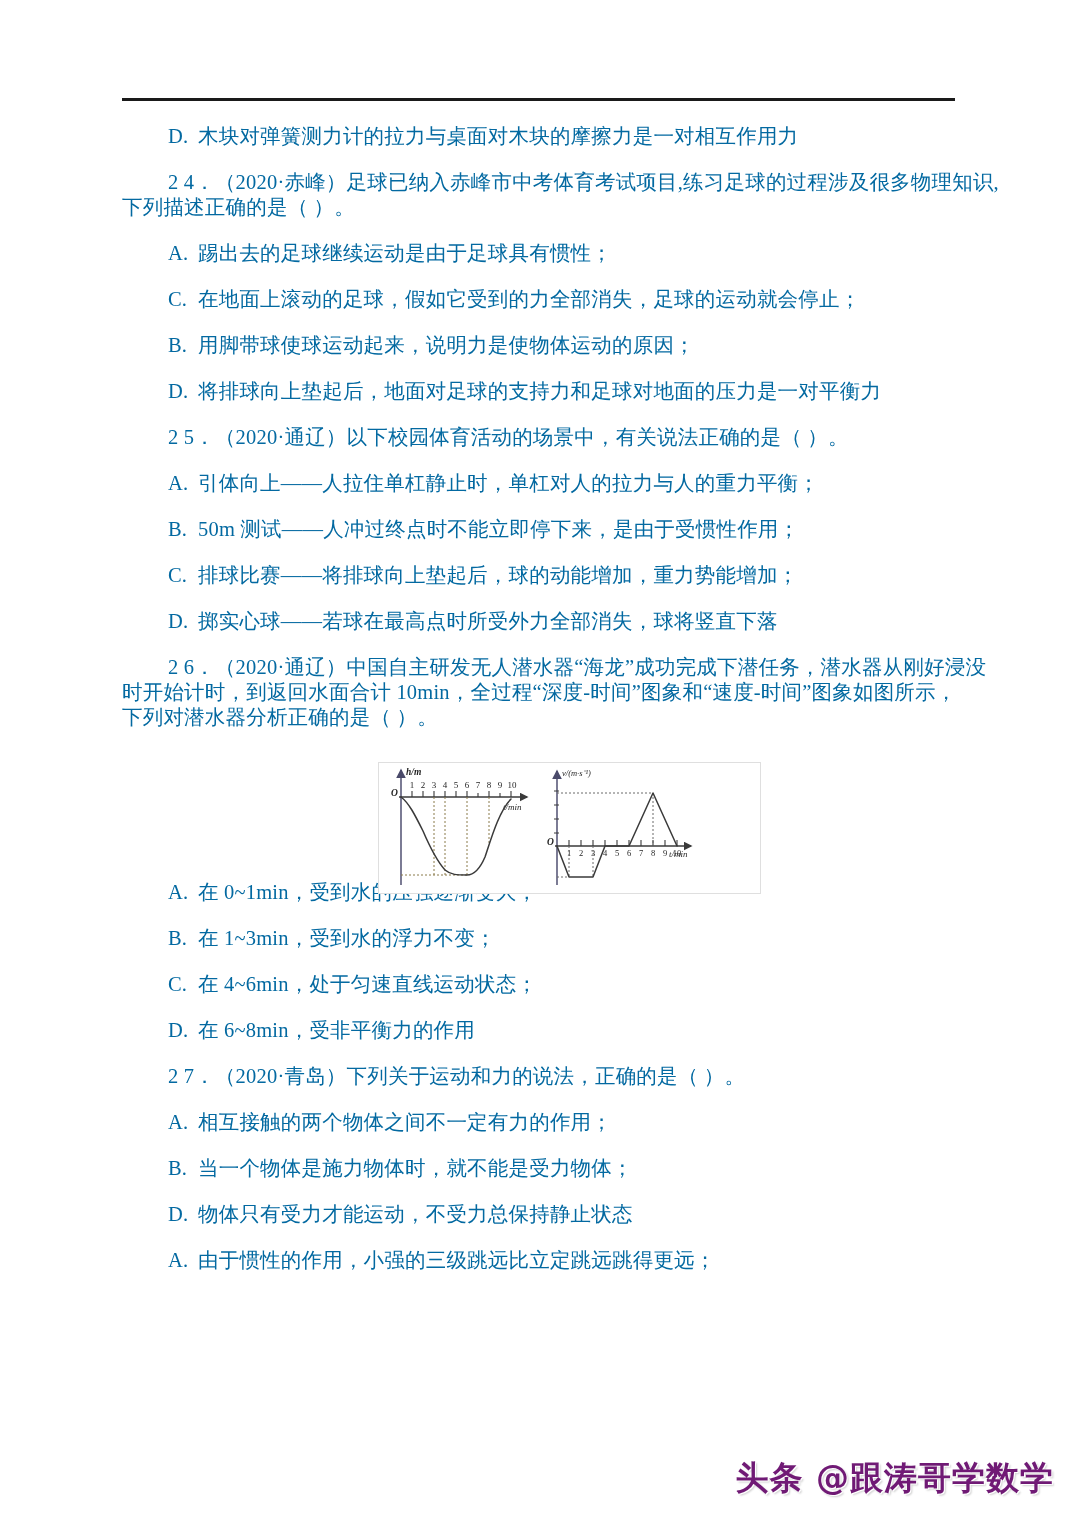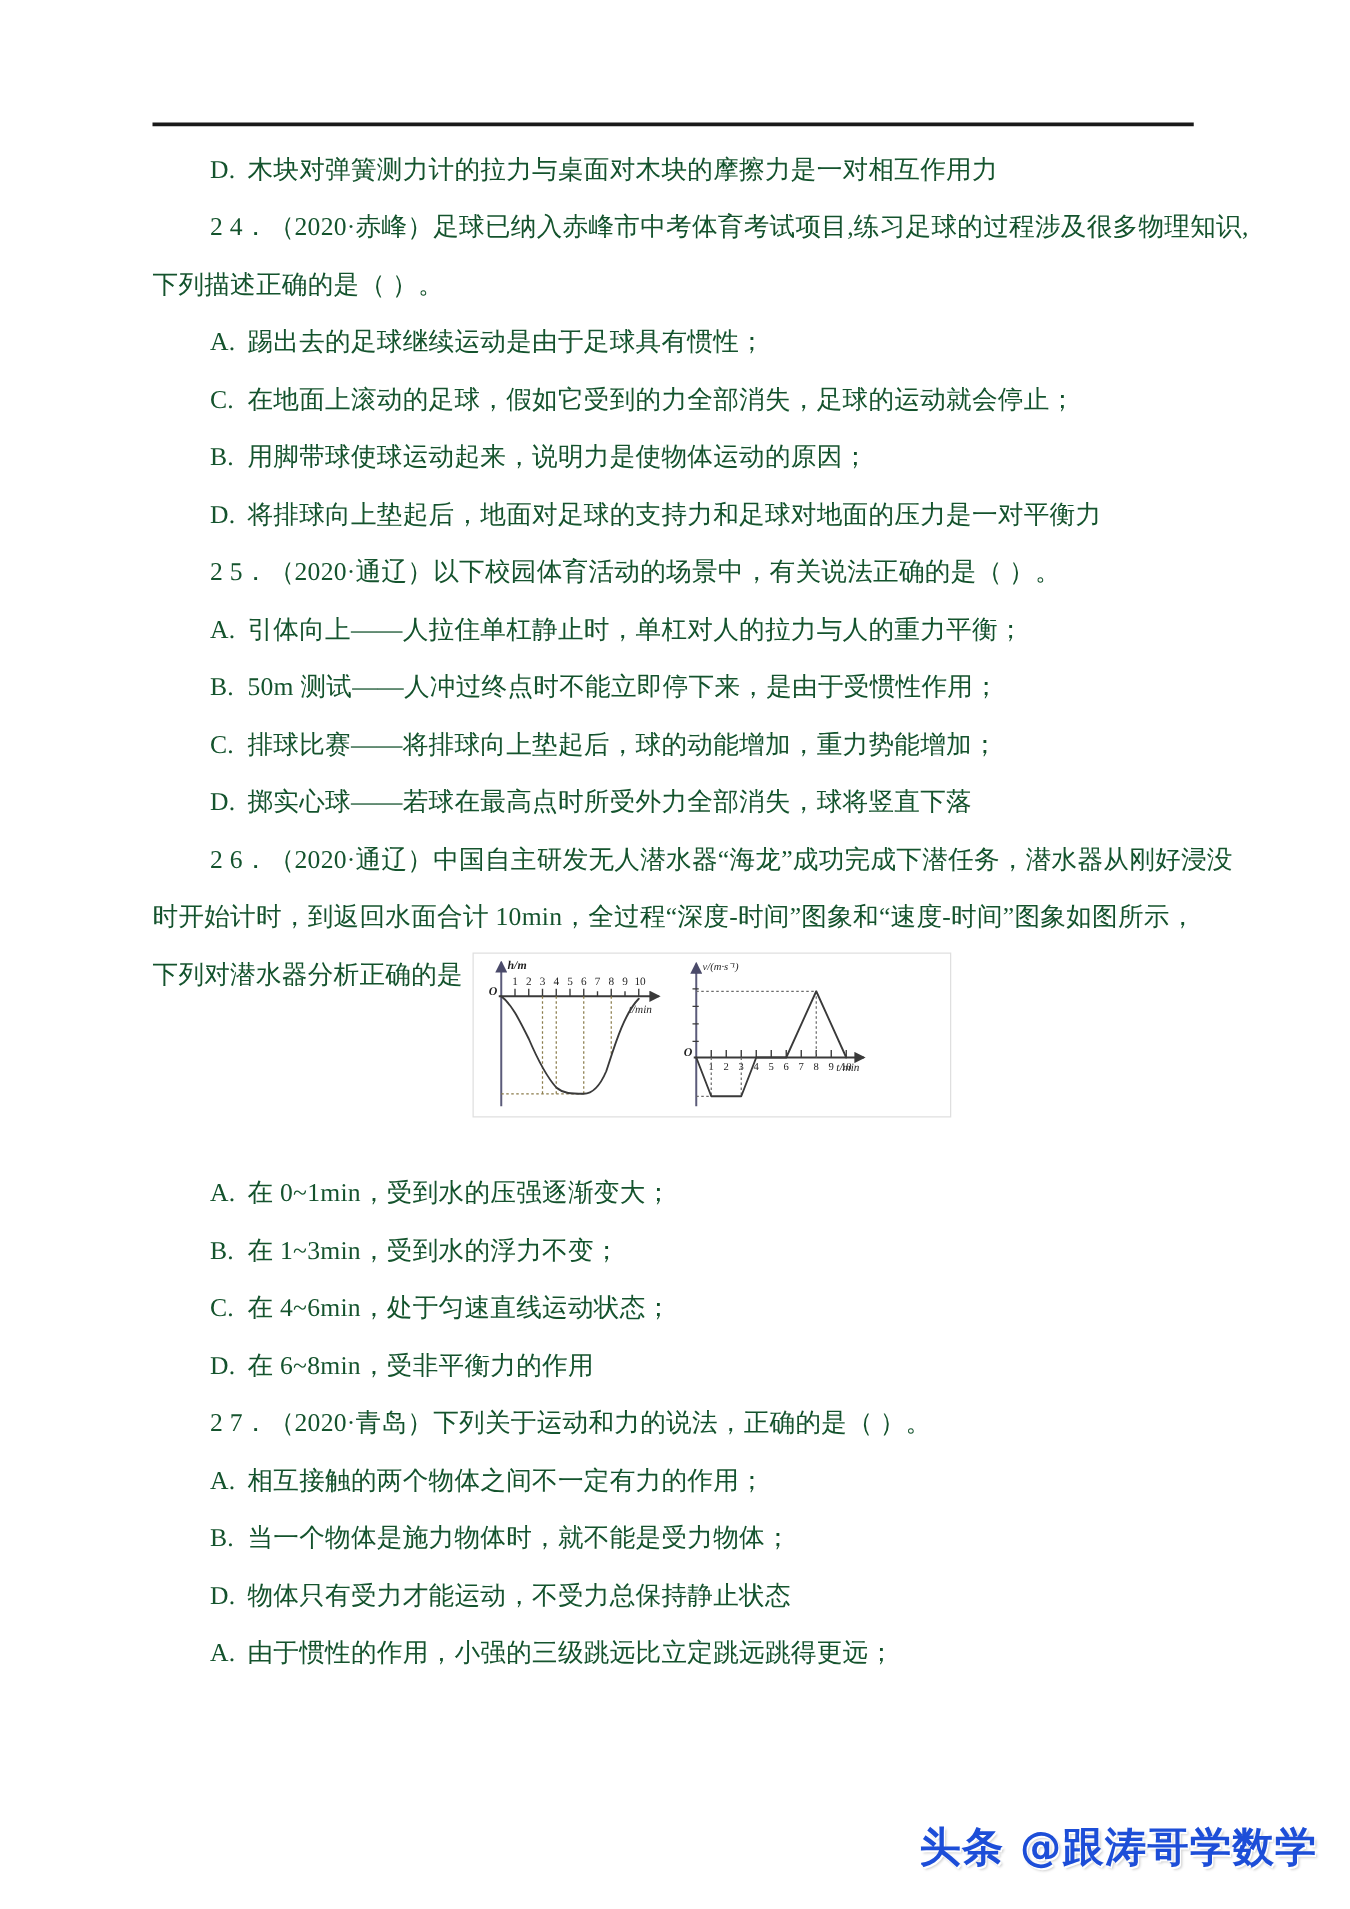--- a/index.html
+++ b/index.html
@@ -38,35 +38,34 @@
     position: absolute;
     left: 122px;
     top: 124px;
     width: 840px;
   }
 
   .line {
     font-size: 20.5px;
     line-height: 25px;
     letter-spacing: 0.2px;
-    color: #14532d;
+    color: #0369a1;
     white-space: nowrap;
     margin: 0;
   }
 
   
   .q-line {
     padding-left: 46px;
     margin-top: 21px;
     margin-bottom: 0;
   }
   
   .q-cont {
     padding-left: 0;
-    margin-top: 21px;
     margin-bottom: 0;
   }
   
   .opt-line {
     padding-left: 46px;
     margin-top: 21px;
     margin-bottom: 0;
   }
   .opt-line .opt-letter {
     display: inline-block;
@@ -93,21 +92,21 @@
   }
 
   
   .footer-watermark {
     position: absolute;
     right: 26px;
     bottom: 26px;
     font-family: "DejaVu Sans", "Liberation Sans", sans-serif;
     font-size: 33px;
     font-weight: bold;
-    color: #1d4ed8;
+    color: #701a75;
     letter-spacing: 1px;
     white-space: nowrap;
     text-shadow: 1px 1px 0 #ffffff, 2px 2px 2px rgba(0,0,0,0.18);
   }
 </style>
 </head>
 <body>
 
 <div class="page">
 

